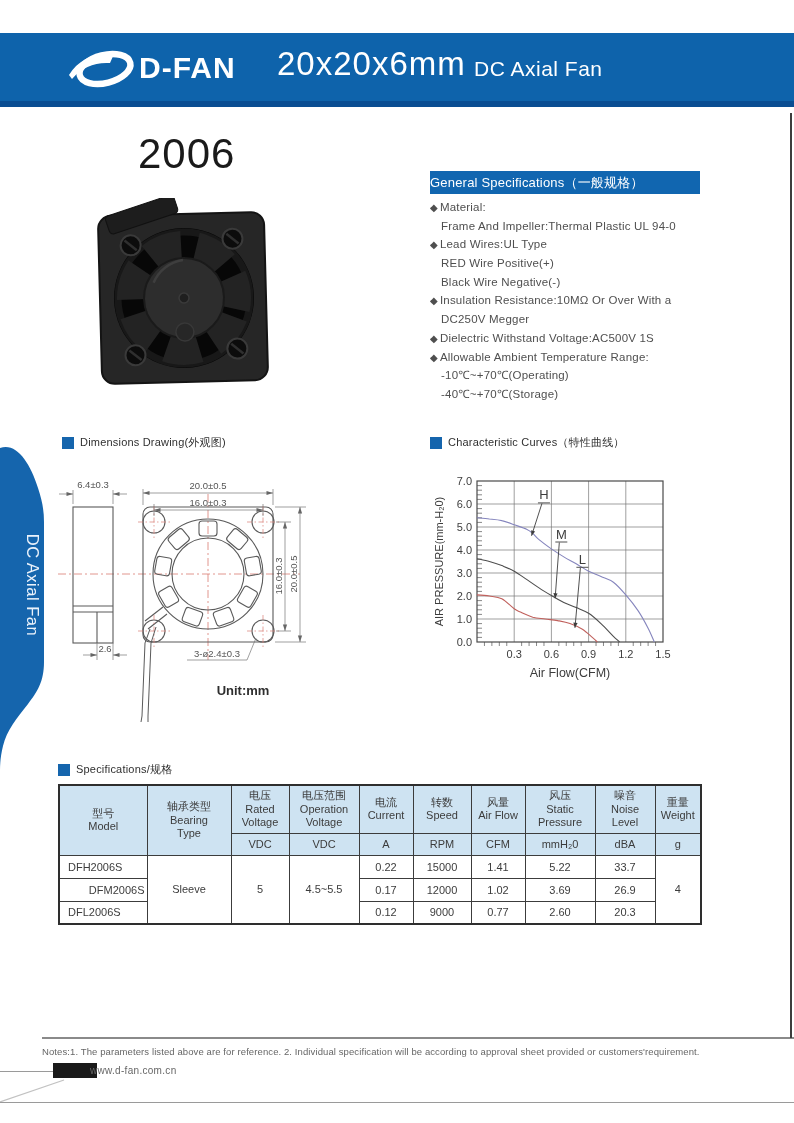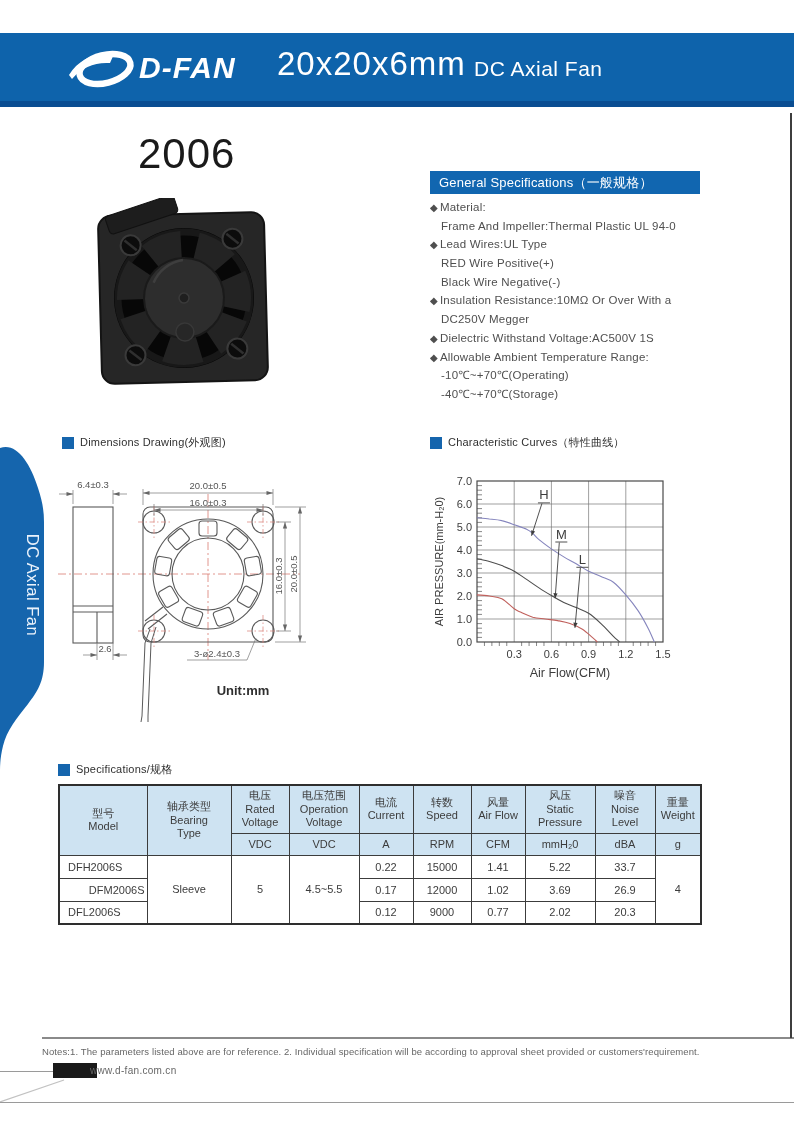--- a/index.html
+++ b/index.html
@@ -2,35 +2,35 @@
 <html><head>
 <meta charset="utf-8">
 <style>
   * { margin:0; padding:0; box-sizing:border-box; }
   body { background:#fff; font-family:"Liberation Sans", sans-serif; }
   .page { position:relative; width:794px; height:1123px; background:#fff; overflow:hidden; }
 
   
   .header-bar { position:absolute; left:0; top:33px; width:794px; height:68px; background:#0e63ab; }
   .header-stripe { position:absolute; left:0; top:101px; width:794px; height:6px; background:#0a4d92; }
-  .brand-text { position:absolute; left:139px; top:51px; color:#fff; font-size:30px; font-weight:700; letter-spacing:1px;font-style:italic; }
+  .brand-text { position:absolute; left:139px; top:51px; color:#fff; font-size:30px; font-weight:700; letter-spacing:1px; }
   .head-title { position:absolute; left:277px; top:45px; color:#fff; font-size:33px; font-weight:500; letter-spacing:1px; }
   .head-sub { position:absolute; left:474px; top:57px; color:#fff; font-size:21px; font-weight:400; letter-spacing:0.5px; }
   .logo-svg { position:absolute; left:64px; top:42px; }
 
   
   .edge-line { position:absolute; left:790px; top:113px; width:2px; height:925px; background:#3d3d3d; }
   .rule-1 { position:absolute; left:42px; top:1037px; width:752px; height:2px; background:#8a8a8a; }
   .rule-2 { position:absolute; left:0; top:1102px; width:794px; height:1px; background:#9a9a9a; }
   .rule-3 { position:absolute; left:0; top:1071px; width:53px; height:1px; background:#9a9a9a; }
 
   .model-number { position:absolute; left:138px; top:130px; font-size:42px; color:#1a1a1a; letter-spacing:1px; }
 
   
-  .gs-head { position:absolute; left:430px; top:171px; width:270px; height:23px; background:#1166b0; color:#fff; font-size:13px; line-height:23px; padding-left:9px; letter-spacing:0.2px; }
+  .gs-head { position:absolute; left:430px; top:171px; width:270px; height:23px; background:#1166b0; color:#fff; font-size:13px; line-height:23px; letter-spacing:0.2px; }
   .gs-list { position:absolute; left:430px; top:198px; width:330px; font-size:11.5px; color:#4f4f4f; letter-spacing:0.2px; }
   .gl { height:18.7px; line-height:18.7px; white-space:nowrap; }
   .gl.ind { padding-left:11px; }
   .dm { margin-right:2px; font-size:10px; }
 
   
   .sec-bullet { position:absolute; width:12px; height:12px; background:#1565ad; }
   .sec-label { position:absolute; font-size:11px; color:#303030; font-weight:500; letter-spacing:0.2px; }
 
   
@@ -407,21 +407,21 @@
         <td>12000</td>
         <td>1.02</td>
         <td>3.69</td>
         <td>26.9</td>
       </tr>
       <tr>
         <td style="text-align:left;padding-left:8px;">DFL2006S</td>
         <td>0.12</td>
         <td>9000</td>
         <td>0.77</td>
-        <td>2.02</td>
+        <td>2.60</td>
         <td>20.3</td>
       </tr>
     </tbody>
   </table>
 
   <div class="rule-1"></div>
   <div class="notes">Notes:1. The parameters listed above are for reference.   2. Individual specification will be according to approval sheet provided or customers'requirement.</div>
   <div class="rule-3"></div>
   <div class="page-box">01</div>
   <div class="site">www.d-fan.com.cn</div>

